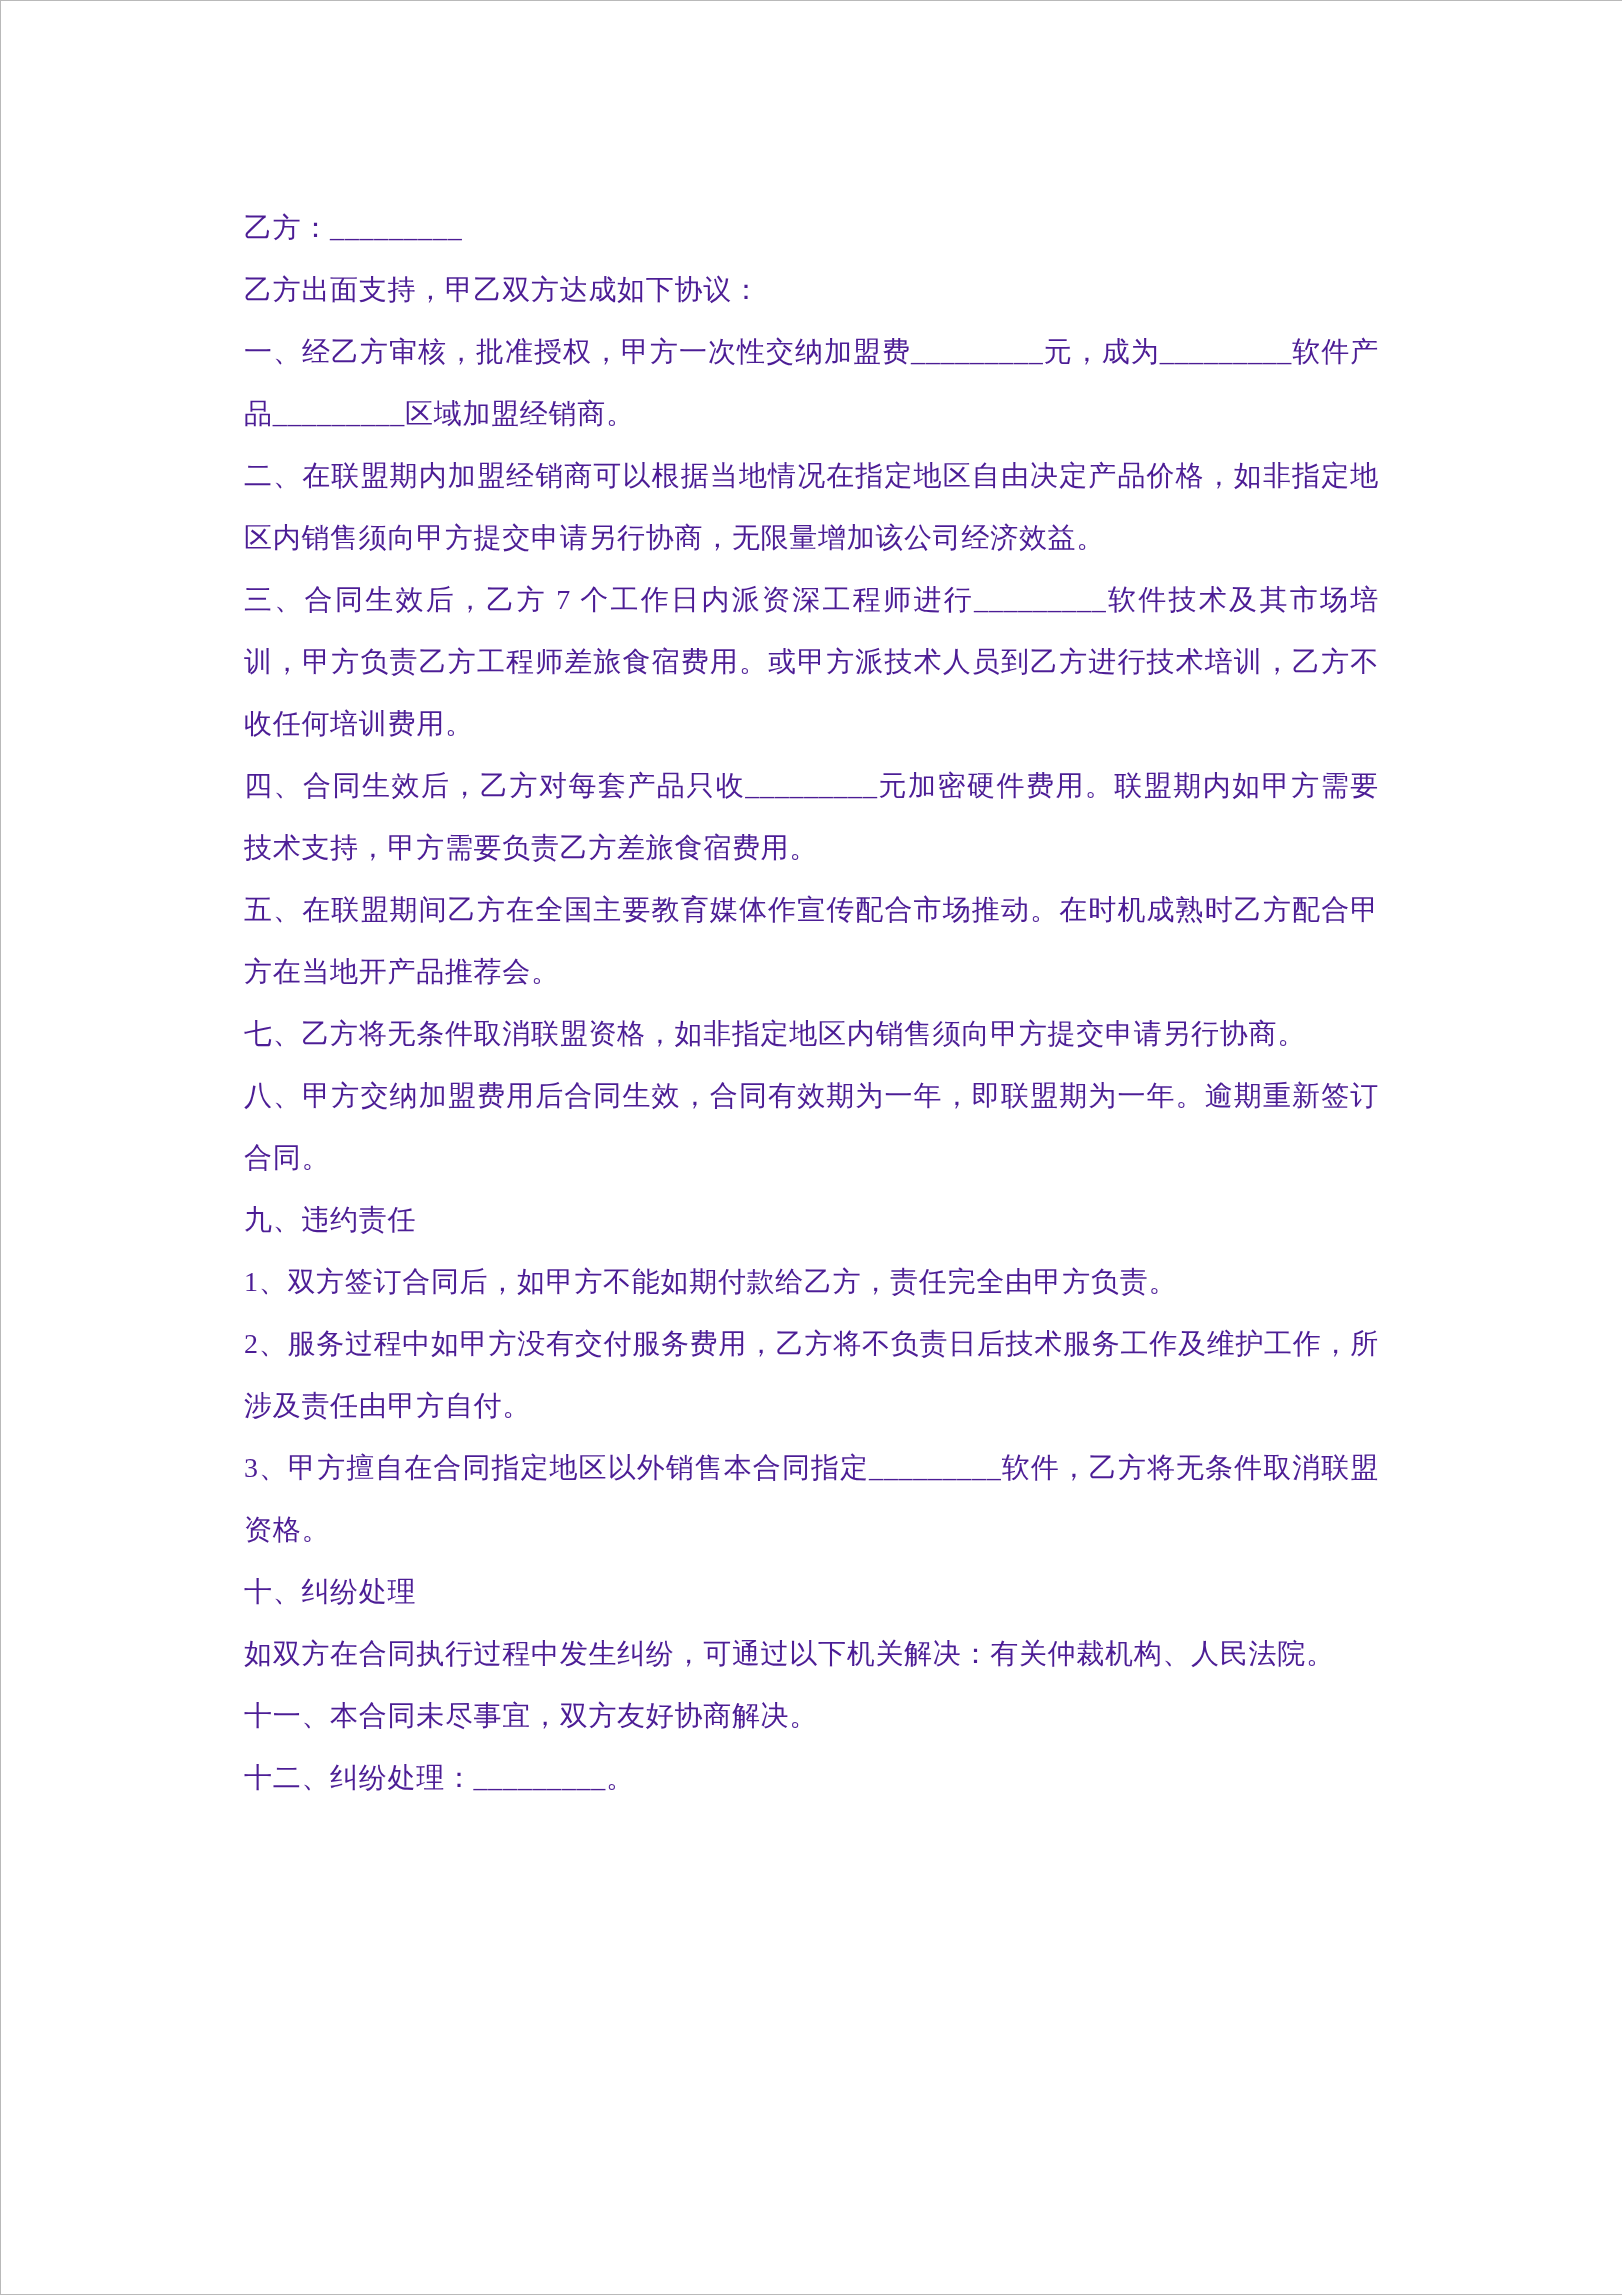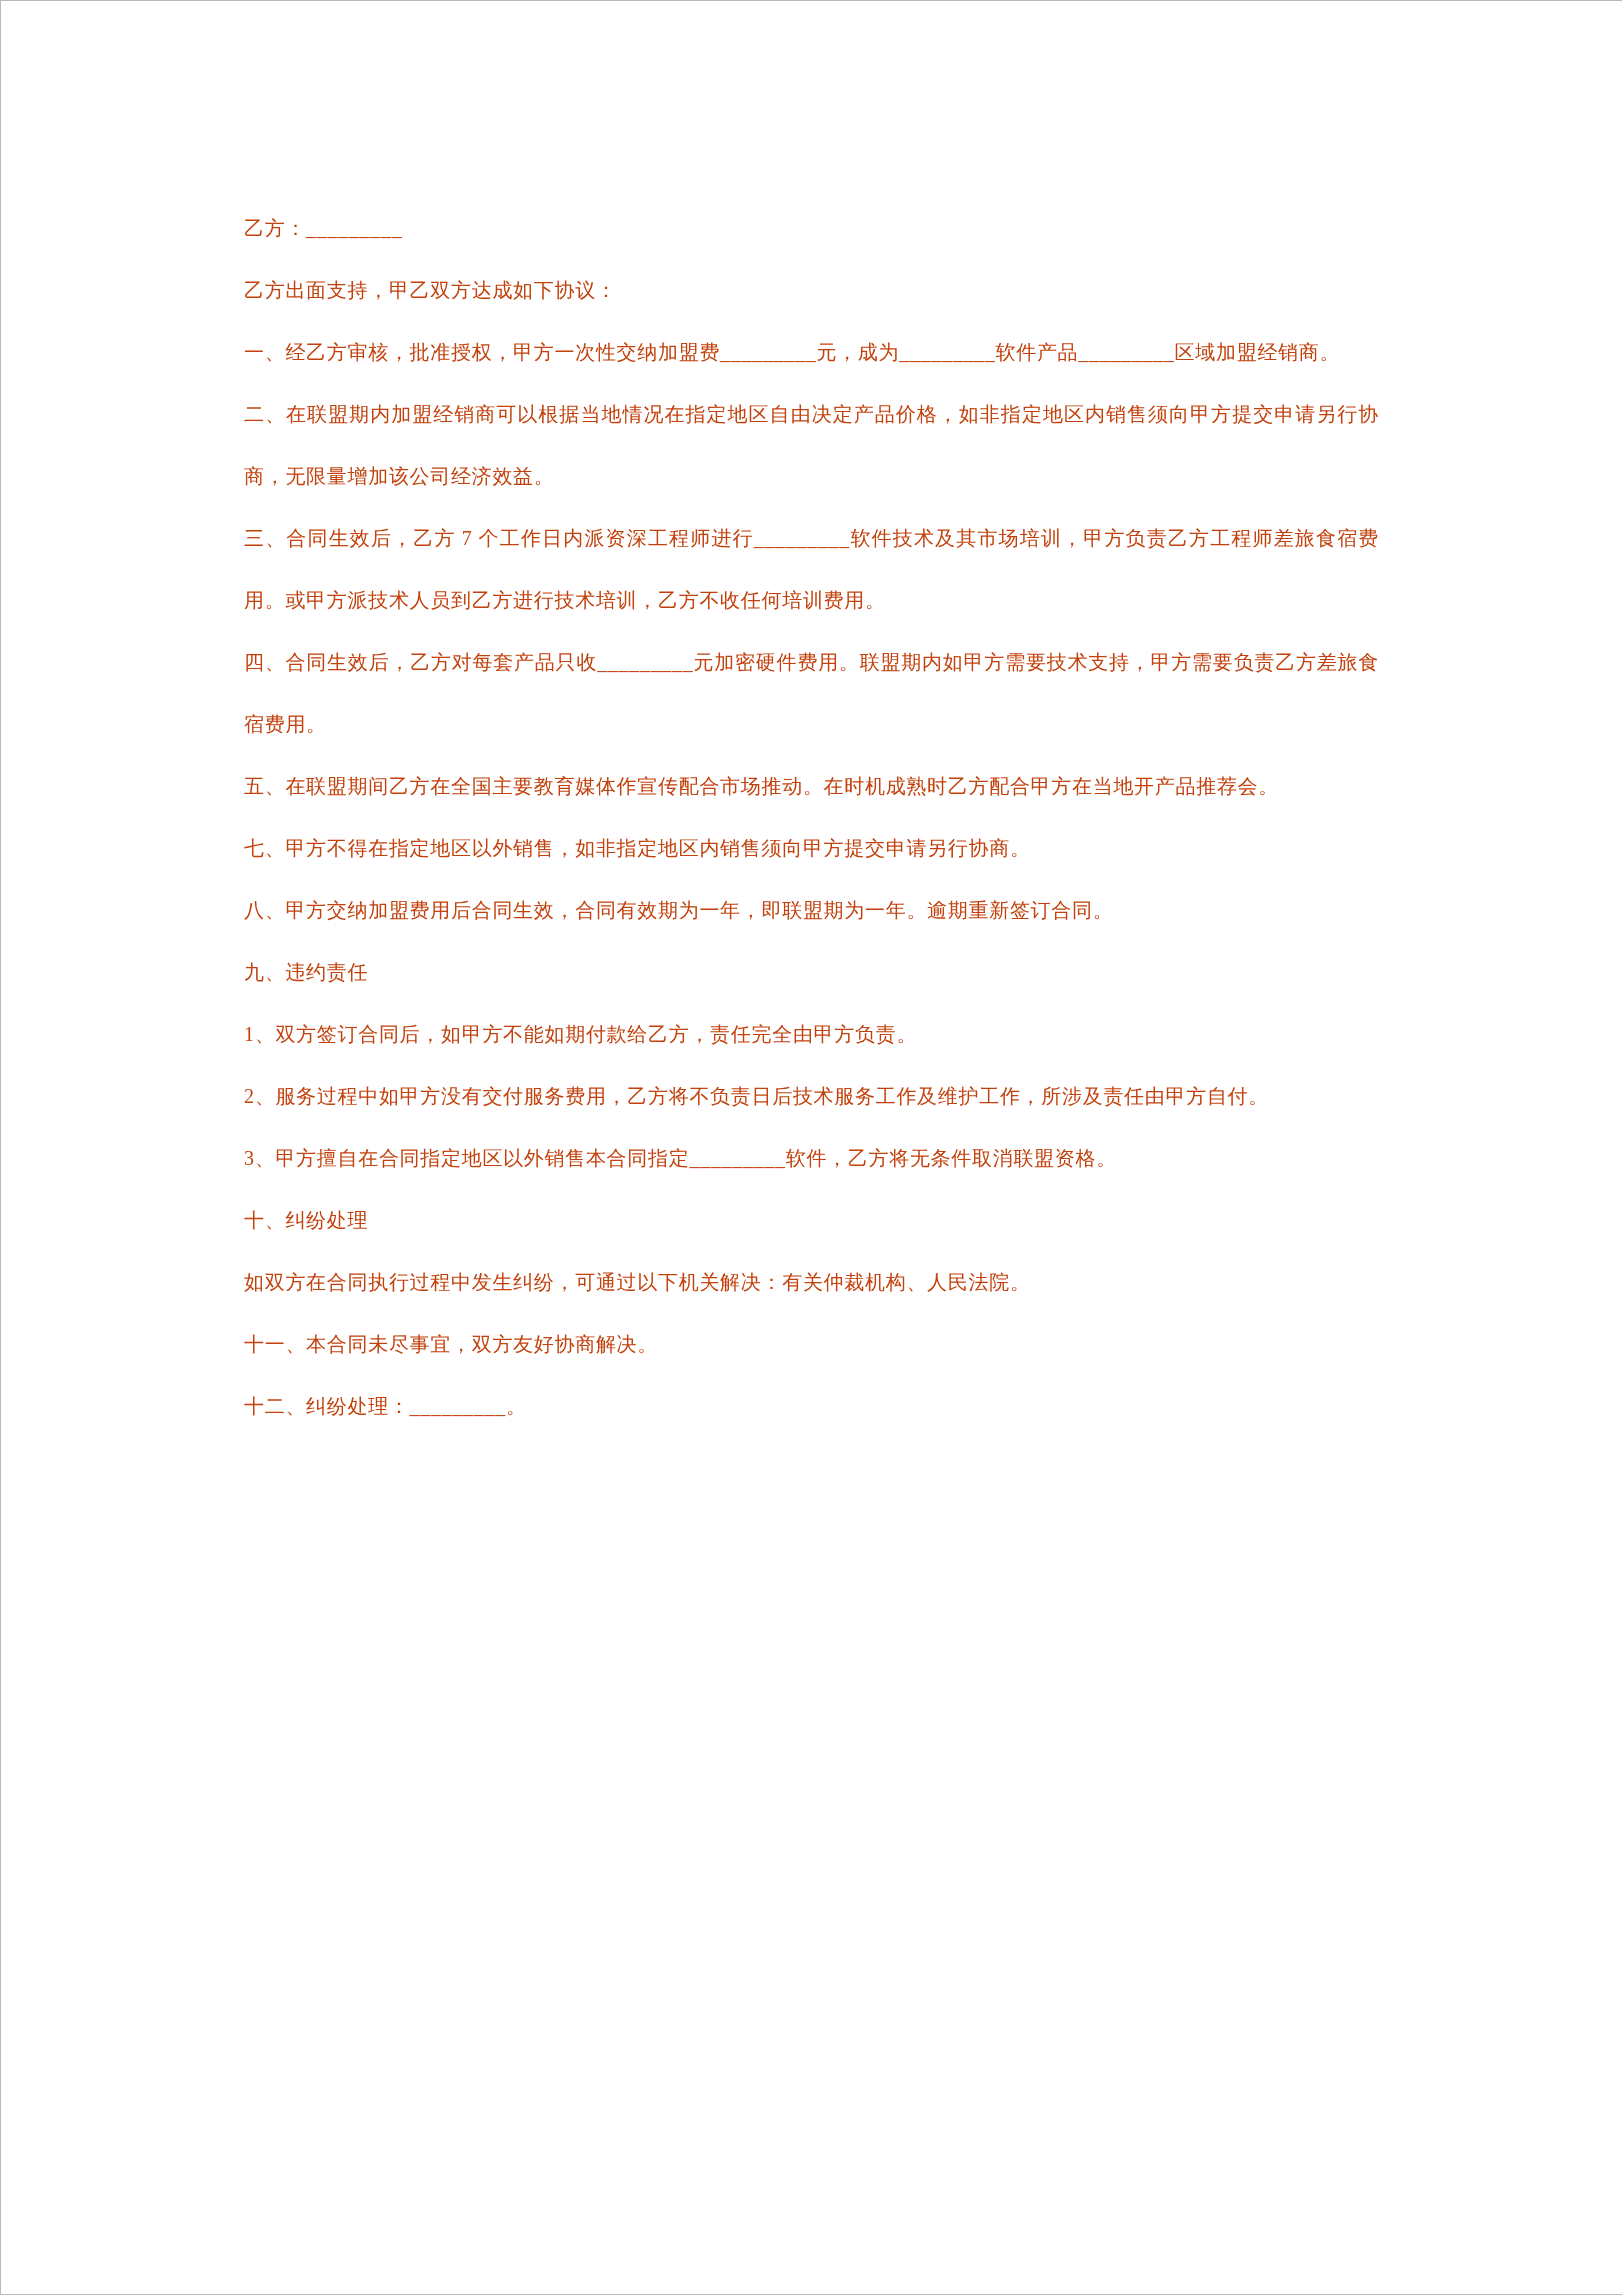--- a/index.html
+++ b/index.html
@@ -16,41 +16,41 @@
     background: #ffffff;
     border: 1.3px solid #b9b9b9;
     padding: 196px 243px 131px 243px;
     overflow: hidden;
   }
   .doc-body {
     width: 100%;
   }
   .doc-body p.line {
     margin: 0;
-    font-size: 20px;
+    font-size: 28px;
     line-height: 62px;
-    color: #c2410c;
+    color: #4c1d95;
     text-align: justify;
     letter-spacing: 0.7px;
     word-break: break-all;
   }
 </style>
 </head>
 <body>
 
 <div class="page">
   <div class="doc-body">
     <p class="line">乙方：_________</p>
     <p class="line">乙方出面支持，甲乙双方达成如下协议：</p>
     <p class="line">一、经乙方审核，批准授权，甲方一次性交纳加盟费_________元，成为_________软件产品_________区域加盟经销商。</p>
     <p class="line">二、在联盟期内加盟经销商可以根据当地情况在指定地区自由决定产品价格，如非指定地区内销售须向甲方提交申请另行协商，无限量增加该公司经济效益。</p>
     <p class="line">三、合同生效后，乙方 7 个工作日内派资深工程师进行_________软件技术及其市场培训，甲方负责乙方工程师差旅食宿费用。或甲方派技术人员到乙方进行技术培训，乙方不收任何培训费用。</p>
     <p class="line">四、合同生效后，乙方对每套产品只收_________元加密硬件费用。联盟期内如甲方需要技术支持，甲方需要负责乙方差旅食宿费用。</p>
     <p class="line">五、在联盟期间乙方在全国主要教育媒体作宣传配合市场推动。在时机成熟时乙方配合甲方在当地开产品推荐会。</p>
-    <p class="line">七、甲方不得在指定地区以外销售，如非指定地区内销售须向甲方提交申请另行协商。</p>
+    <p class="line">七、乙方将无条件取消联盟资格，如非指定地区内销售须向甲方提交申请另行协商。</p>
     <p class="line">八、甲方交纳加盟费用后合同生效，合同有效期为一年，即联盟期为一年。逾期重新签订合同。</p>
     <p class="line">九、违约责任</p>
     <p class="line">1、双方签订合同后，如甲方不能如期付款给乙方，责任完全由甲方负责。</p>
     <p class="line">2、服务过程中如甲方没有交付服务费用，乙方将不负责日后技术服务工作及维护工作，所涉及责任由甲方自付。</p>
     <p class="line">3、甲方擅自在合同指定地区以外销售本合同指定_________软件，乙方将无条件取消联盟资格。</p>
     <p class="line">十、纠纷处理</p>
     <p class="line">如双方在合同执行过程中发生纠纷，可通过以下机关解决：有关仲裁机构、人民法院。</p>
     <p class="line">十一、本合同未尽事宜，双方友好协商解决。</p>
     <p class="line">十二、纠纷处理：_________。</p>
   </div>

